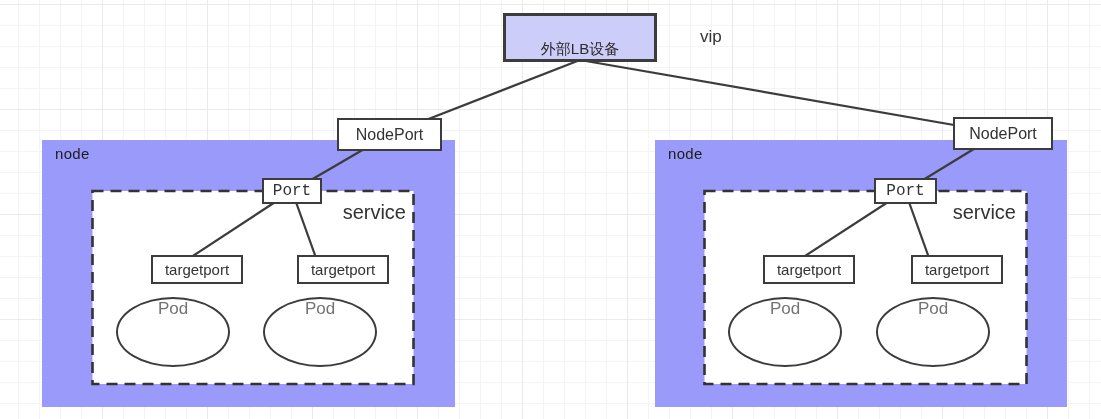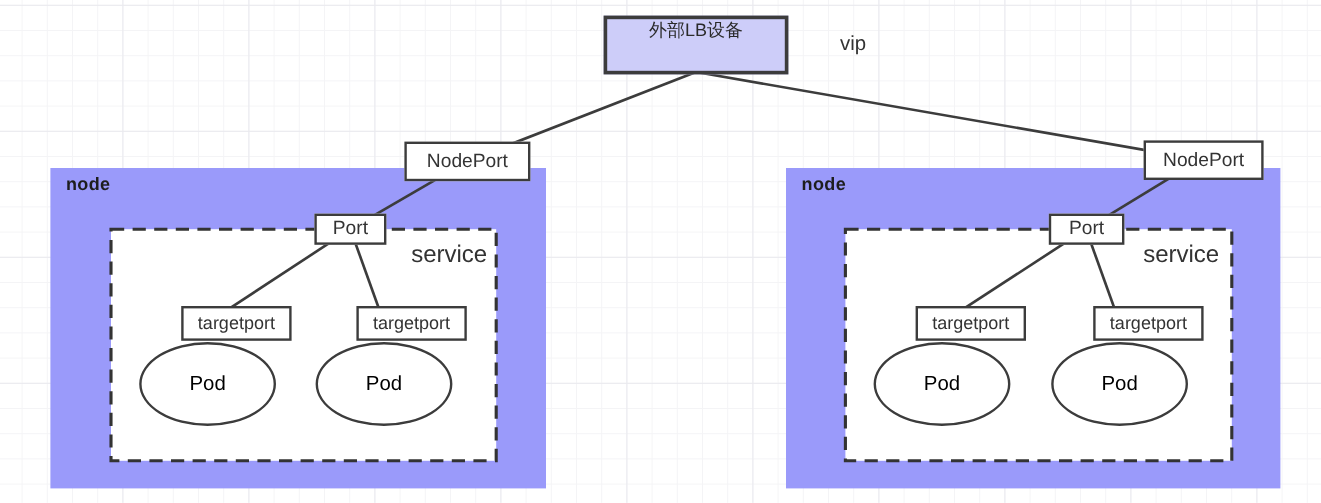--- a/index.html
+++ b/index.html
@@ -16,55 +16,55 @@
     background-position:-3px 4px,-3px 4px,-3px 4px,-3px 4px;
   }
   .abs{position:absolute;box-sizing:border-box;}
   
   .layer-node{z-index:1;}
   #connectors{z-index:3;position:absolute;left:0;top:0;pointer-events:none;}
   .layer-shape{z-index:4;}
   .layer-topshape{z-index:5;}
 
   .node-rect{background:#9a9afa;}
-  .node-label{position:absolute;left:13px;top:5px;font-size:15px;font-weight:bold;color:#1d1d1d;letter-spacing:.3px;}
+  .node-label{position:absolute;left:13px;top:5px;font-size:15px;font-weight:normal;color:#1d1d1d;letter-spacing:.3px;}
 
   .lb-box{
     left:503px;top:13px;width:154px;height:49px;
     background:#cdcdf9;border:3px solid #3c3c3c;
-    display:flex;align-items:flex-start;justify-content:center;
+    display:flex;align-items:flex-end;justify-content:center;
     font-size:15px;color:#2b2b2b;
   }
   .vip-label{left:700px;top:27px;width:46px;font-size:17px;color:#333;}
 
   .small-box{
     background:#ffffff;border:2.5px solid #3c3c3c;
     display:flex;align-items:center;justify-content:center;
     color:#333;
   }
   .nodeport{font-size:16px;}
   .np-left{left:337px;top:118px;width:105px;height:33px;}
   .np-right{left:953px;top:117px;width:100px;height:33px;}
-  .port{font-size:16px;}
+  .port{font-size:16px;font-family:Liberation Mono, monospace;}
   .port-left{left:262px;top:178px;width:60px;height:26px;}
   .port-right{left:874px;top:178px;width:63px;height:26px;}
   .service-label{font-size:20px;color:#333;text-align:right;width:66px;}
   .svc-label-left{left:340px;top:201px;}
   .svc-label-right{left:950px;top:201px;}
 
   .targetport{font-size:15px;border-width:2px;}
   .tp{width:92px;height:29px;top:255px;margin-left:24px;}
   .tp-l1{left:127px;} .tp-l2{left:273px;}
   .tp-r1{left:739px;} .tp-r2{left:887px;}
 
   .pod{
-    width:114px;height:70px;top:285px;
+    width:114px;height:70px;top:297px;
     background:#ffffff;border:2.5px solid #3c3c3c;border-radius:50%;
-    display:flex;align-items:center;justify-content:center;
-    font-size:17px;color:#000000;
+    display:flex;justify-content:center;
+    font-size:17px;color:#737373;
   }
   .pod-l1{left:116px;} .pod-l2{left:263px;}
   .pod-r1{left:728px;} .pod-r2{left:876px;}
 </style>
 </head>
 <body>
 
 <div id="canvas">
 
   <div class="abs layer-node node-rect" style="left:42px;top:140px;width:413px;height:267px;">

